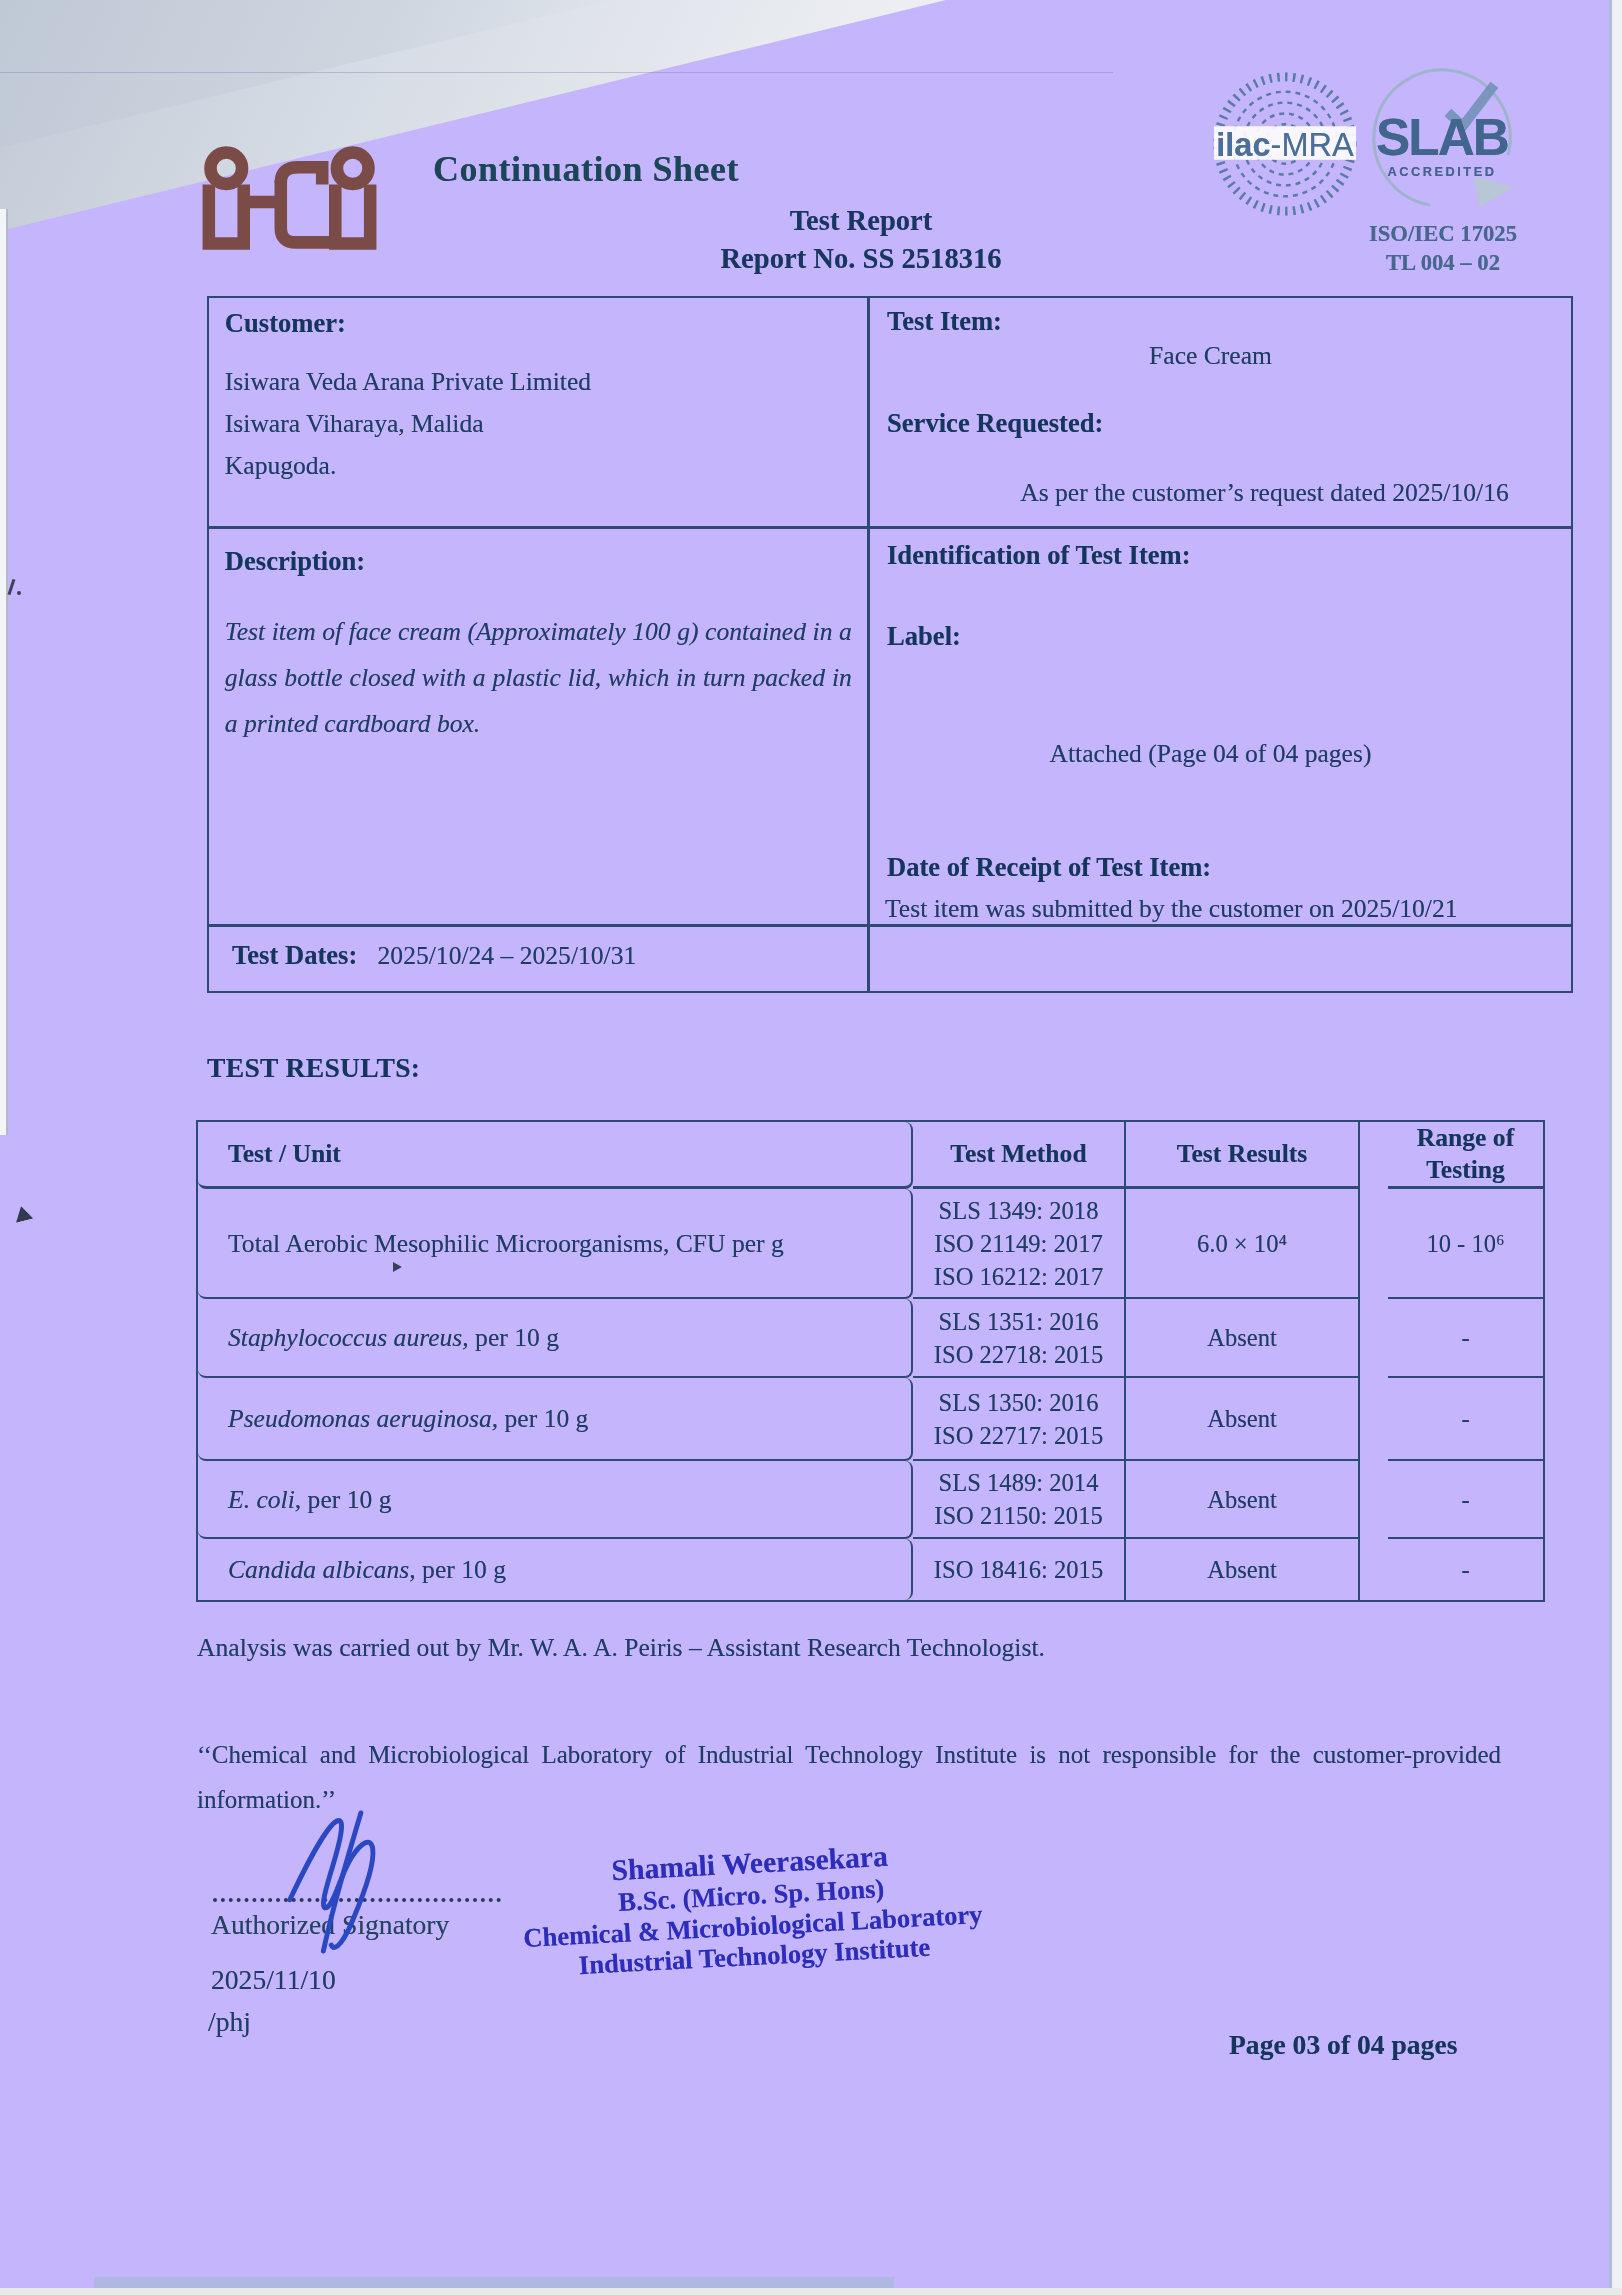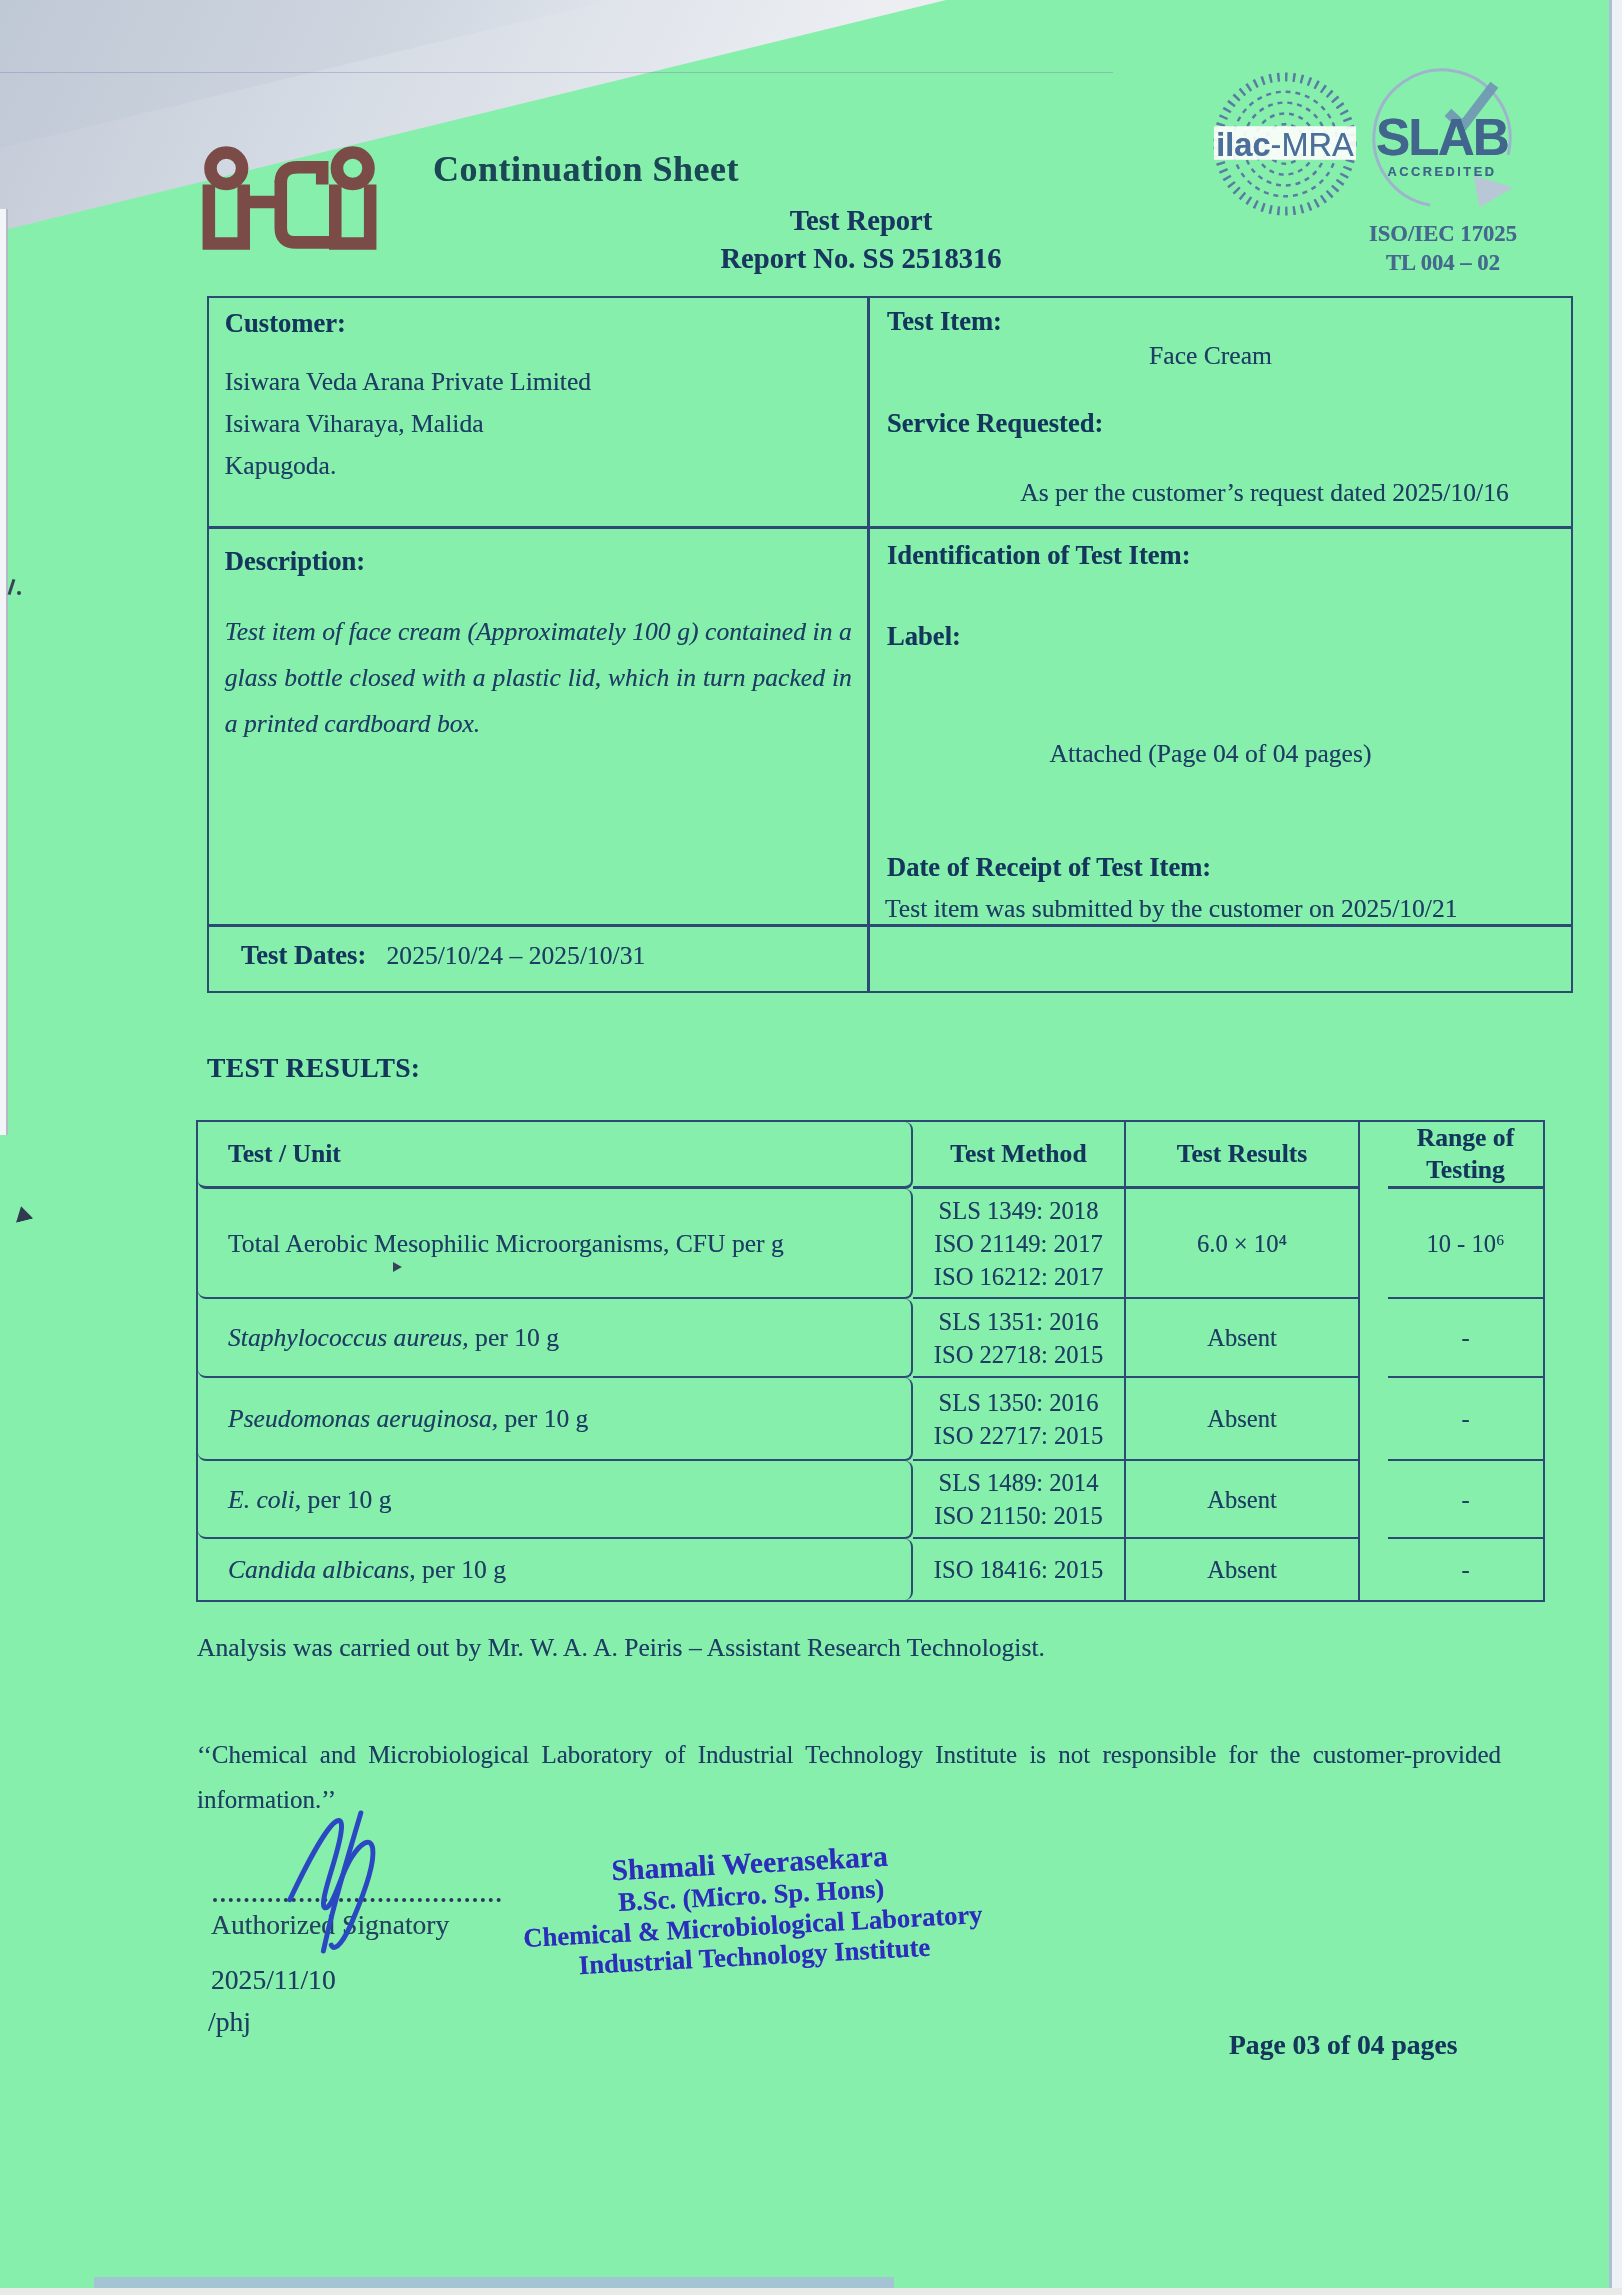--- a/index.html
+++ b/index.html
@@ -8,21 +8,21 @@
     --label:#14355c;
     --teal:#1b4656;
     --navy:#18365f;
     --steel:#46688f;
     --maroon:#7b4b47;
     --border:#2d4a74;
     --stamp:#2d2dbb;
     --sig:#2a48c2;
   }
   #page{
-    position:relative;width:1622px;height:2295px;background:#86efac;
+    position:relative;width:1622px;height:2295px;background:#c4b5fd;
     font-family:"Liberation Serif","DejaVu Serif",serif;color:var(--ink);
     overflow:hidden;margin:0 auto;
     text-shadow:0 0 0.5px rgba(25,50,90,.45);
   }
   .abs{position:absolute;}
   .b{font-weight:bold;color:var(--label);}
   .it{font-style:italic;}
   .center{text-align:center;}
   
   .fold-outer{left:0;top:0;width:946px;height:231px;
@@ -165,21 +165,21 @@
 
     <div class="abs b" style="left:15.8px;top:248px">Description:</div>
     <div class="abs desc" style="left:15.8px;top:311px">Test item of face cream (Approximately 100 g) contained in a glass bottle closed with a plastic lid, which in turn packed in a printed cardboard box.</div>
 
     <div class="abs b" style="left:678px;top:242px">Identification of Test Item:</div>
     <div class="abs b" style="left:678px;top:323px">Label:</div>
     <div class="abs center" style="left:662px;top:441px;width:679px">Attached (Page 04 of 04 pages)</div>
     <div class="abs b" style="left:678px;top:554px">Date of Receipt of Test Item:</div>
     <div class="abs" style="left:676px;top:596px">Test item was submitted by the customer on 2025/10/21</div>
 
-    <div class="abs" style="left:32px;top:642px">
+    <div class="abs" style="left:23px;top:642px">
       <span class="b">Test Dates:</span>
       <span style="margin-left:13.8px">2025/10/24 – 2025/10/31</span>
     </div>
   </div>
 
   <div class="abs results-heading">TEST RESULTS:</div>
 
   <div class="abs rtable">
     <div class="cell head name">Test / Unit</div>
     <div class="cell head">Test Method</div>

